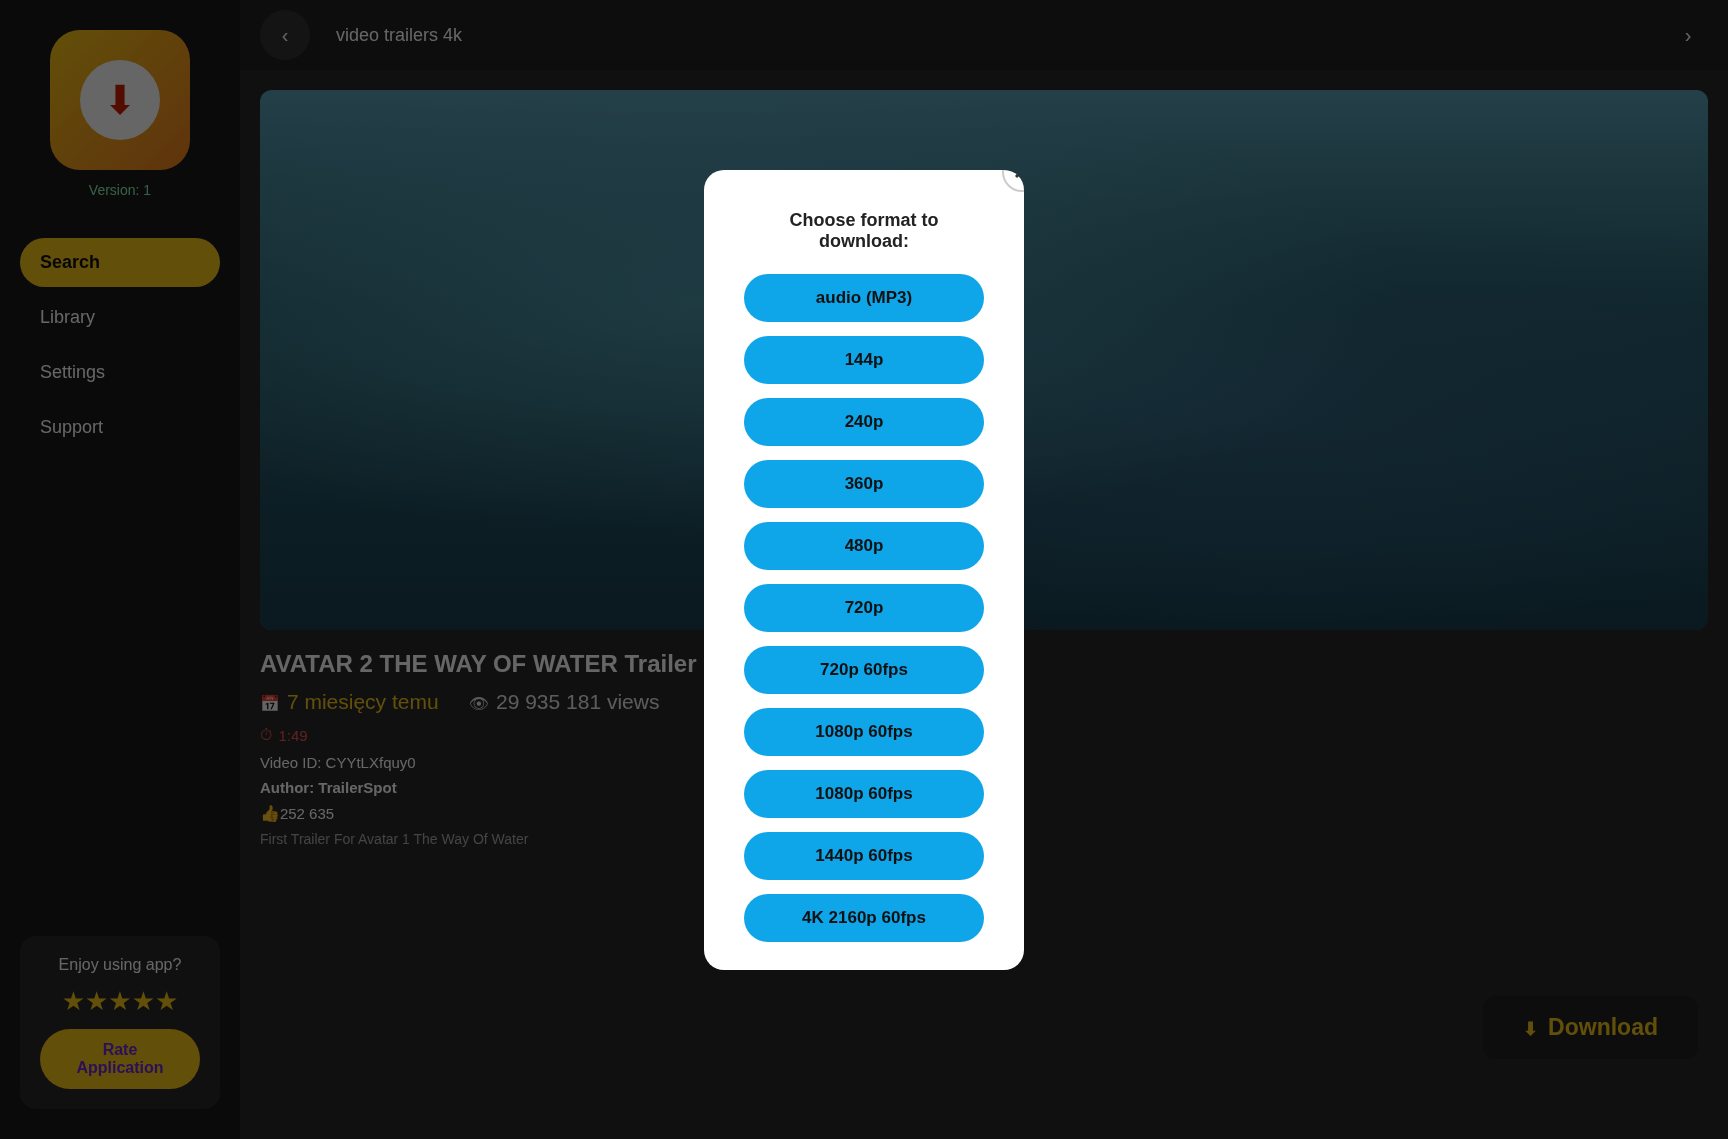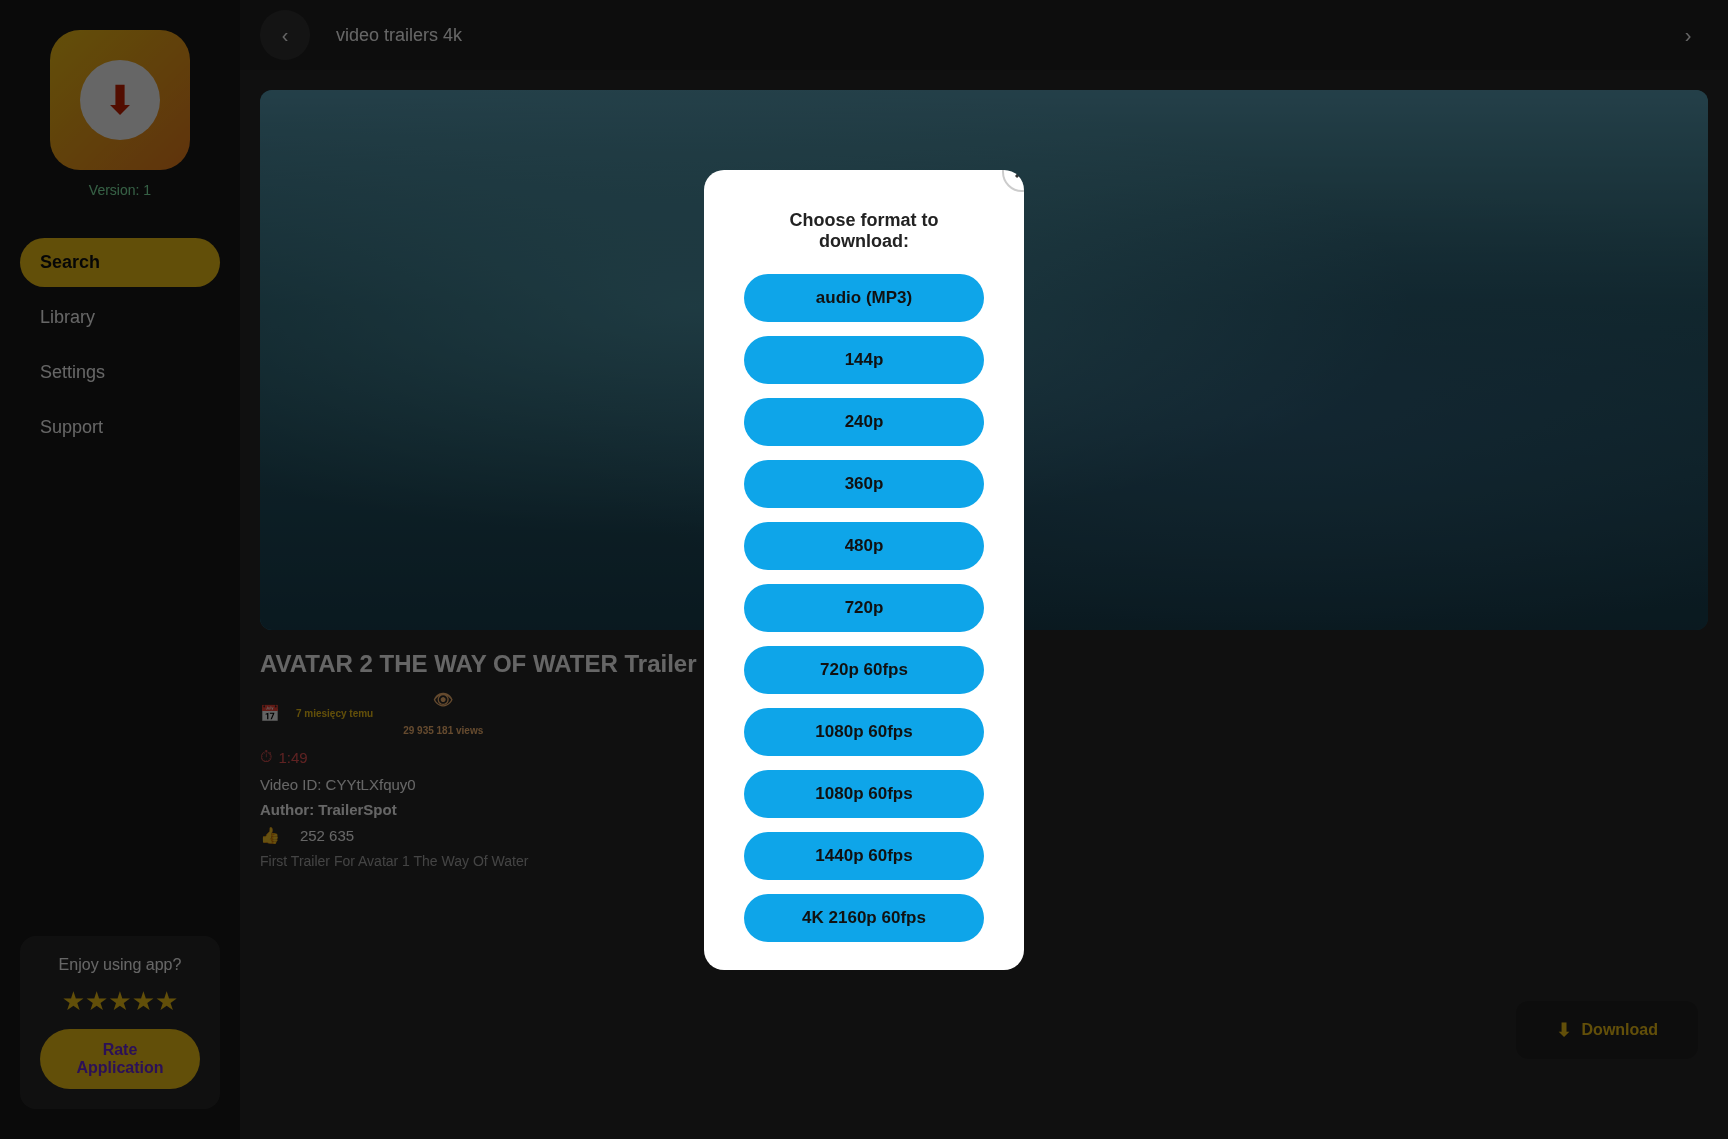--- a/index.html
+++ b/index.html
@@ -198,26 +198,25 @@
     }
     .video-meta {
       display: flex;
       gap: 30px;
       align-items: center;
       margin-bottom: 12px;
     }
     .meta-item {
       display: flex;
       align-items: center;
-      gap: 16px;
-      font-size: 10px;
-      font-weight: bold;
+      gap: 7px;
+      font-size: 21px;
     }
     .meta-item.date { color: #f5c518; }
-    .meta-item.views { color: #fdba74; flex-direction: column; }
+    .meta-item.views { color: #e5e5e5; }
     .meta-row2 {
       display: flex;
       align-items: flex-start;
       gap: 30px;
       margin-bottom: 10px;
     }
     .duration {
       display: flex;
       align-items: center;
       gap: 6px;
@@ -232,42 +231,42 @@
     .video-id span { color: #fff; }
     .author {
       color: #aaa;
       font-size: 15px;
       margin-bottom: 8px;
     }
     .author span { color: #fff; font-weight: 600; }
     .likes {
       display: flex;
       align-items: center;
-      gap: 20px;
+      gap: 0;
       color: #aaa;
       font-size: 15px;
       margin-bottom: 8px;
     }
     .likes span { color: #fff; }
     .description {
       color: #aaa;
       font-size: 14px;
     }
 
     
     .download-main-btn {
       position: absolute;
       bottom: 80px;
       right: 30px;
       background: #222;
       color: #f5c518;
       border: none;
       border-radius: 12px;
       padding: 18px 40px;
-      font-size: 16px;
+      font-size: 23px;
       font-weight: 600;
       cursor: pointer;
       display: flex;
       align-items: center;
       gap: 10px;
     }
 
     
     .modal-overlay {
       position: fixed;

